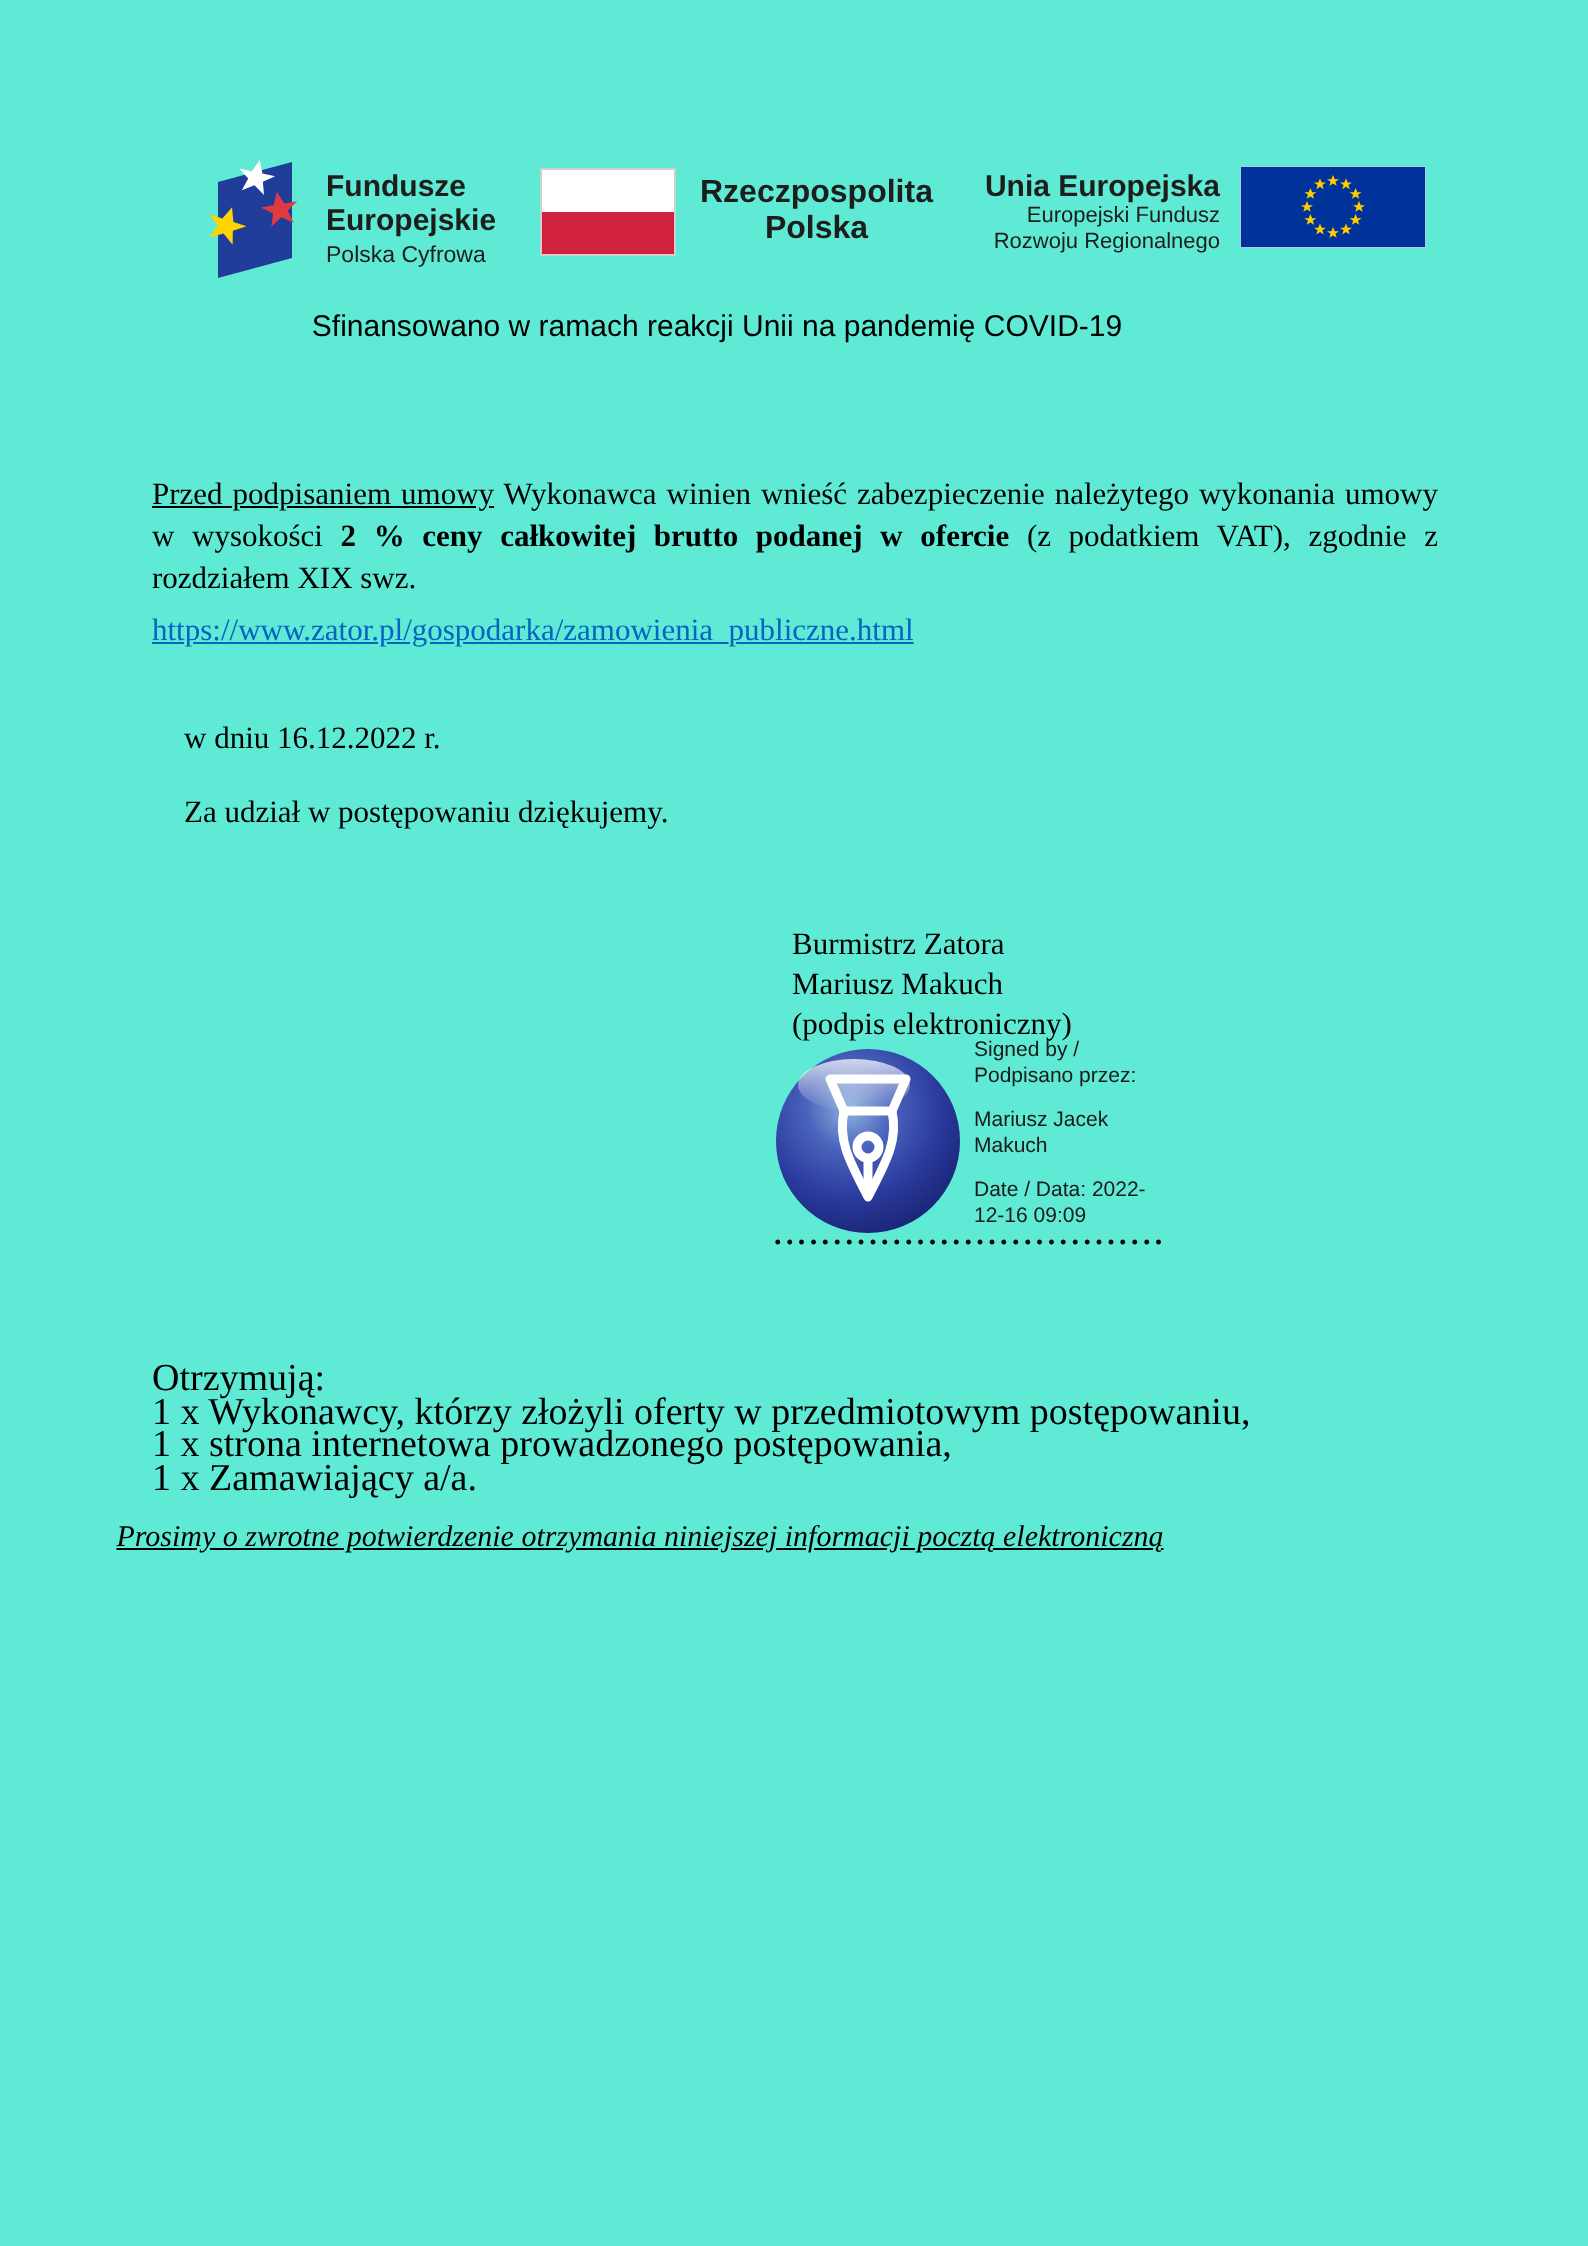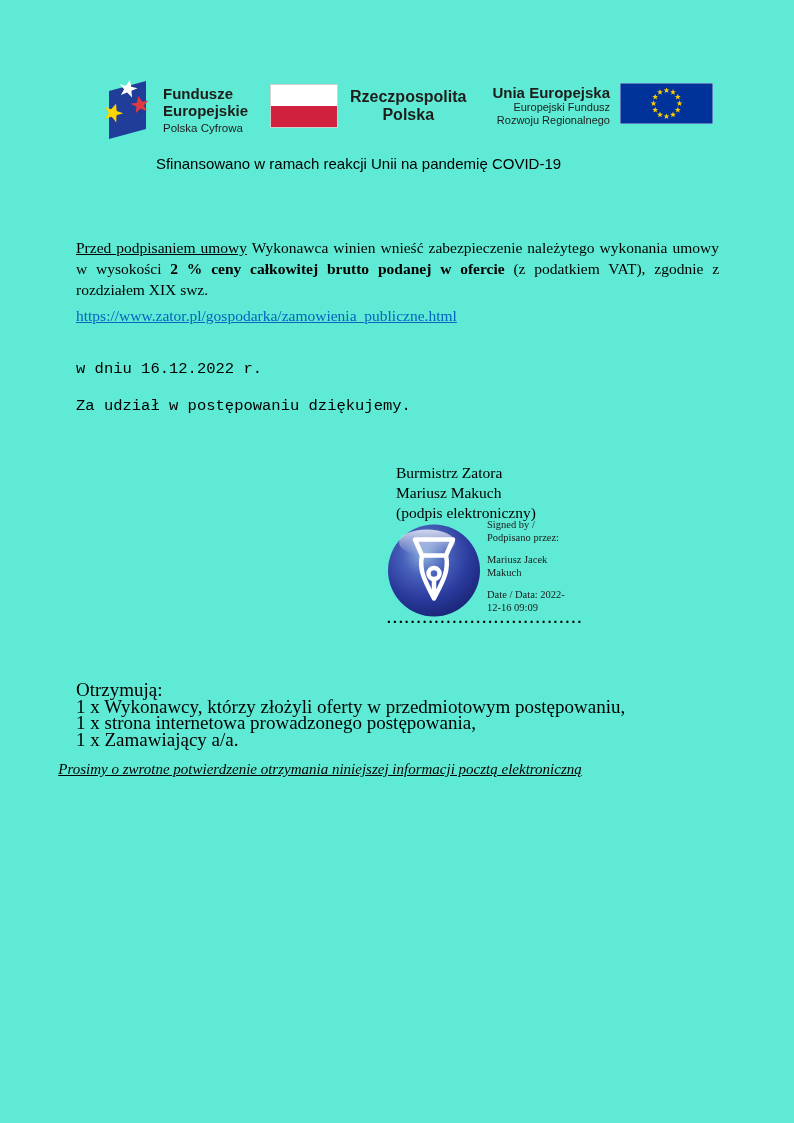--- a/index.html
+++ b/index.html
@@ -39,30 +39,30 @@
     text-align: center;
     font-family: "Liberation Sans", sans-serif;
     font-size: 15px; color: #000; padding-left: 13px;
   }
   .para { position: absolute; left: 76px; width: 643px;
           font-size: 15.5px; line-height: 21px; text-align: justify; }
   .para1 { top: 189px; margin-top: 48px; }
   .para2 { top: 284px; }
   .u { text-decoration: underline; }
   .doc-link { color: #0563c1; text-decoration: underline; cursor: pointer; }
-  .plain-line { position: absolute; left: 76px; font-size: 15.5px; line-height: 21px; font-family: Liberation Mono, monospace; }
+  .plain-line { position: absolute; left: 92px; font-size: 15.5px; line-height: 21px; }
   .sent-date { top: 359px; }
   .thanks { top: 396px; }
 
   
   .sig-block { position: absolute; left: 396px; top: 463px;
                font-size: 15.5px; line-height: 20px; }
   .stamp { position: absolute; left: 386px; top: 522px; width: 96px; height: 97px; }
   .signed-by { position: absolute; left: 487px; top: 519px; width: 106px;
-               font-family: Liberation Serif, serif;
+               font-family: Liberation Sans, sans-serif;
                font-size: 10.5px; line-height: 12.5px; color: #1a1a1a; }
   .signed-by .gap { height: 10px; }
   .dotted { position: absolute; left: 387px; top: 610px; width: 210px;
             font-size: 15px; letter-spacing: 2.2px; font-weight: bold; }
 
   
   .recipients { position: absolute; left: 76px; top: 682px;
                 font-size: 19px; line-height: 16.5px; }
   .confirm-note { position: absolute; left: 0; top: 761px; width: 640px;
                   text-align: center; font-style: italic;

